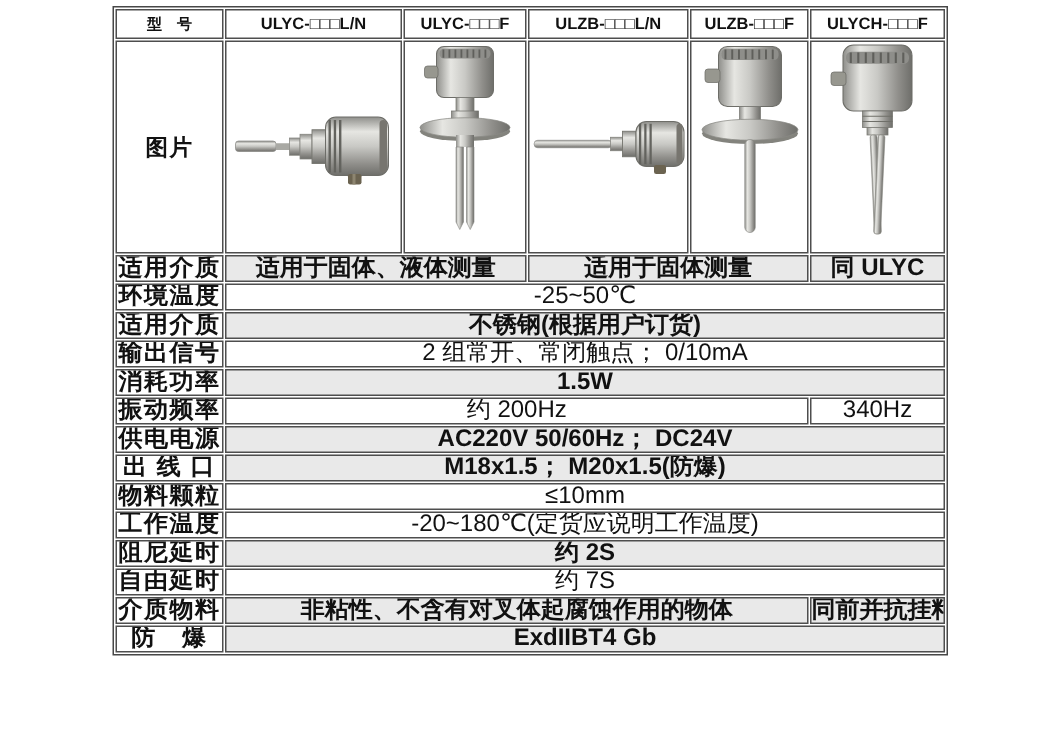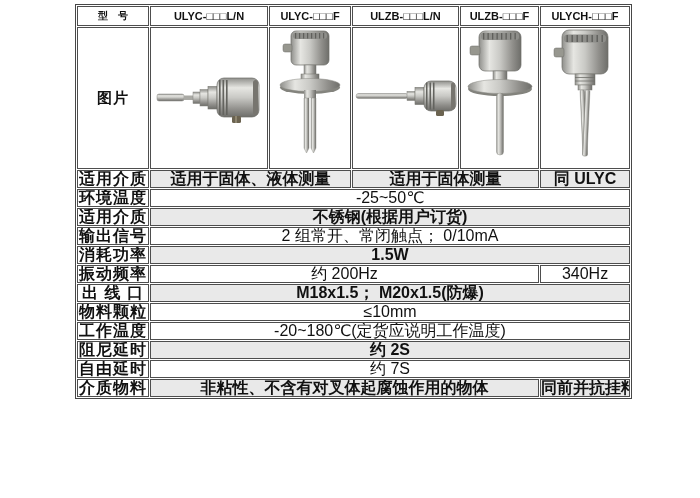--- a/index.html
+++ b/index.html
@@ -235,20 +235,24 @@
         <tr class="shade">
           <td class="lbl">消耗功率</td>
           <td colspan="5">1.5W</td>
         </tr>
         <tr>
           <td class="lbl">振动频率</td>
           <td colspan="4">约 200Hz</td>
           <td colspan="1">340Hz</td>
         </tr>
         <tr class="shade">
+          <td class="lbl">供电电源</td>
+          <td colspan="5">AC220V 50/60Hz；  DC24V</td>
+        </tr>
+        <tr class="shade">
           <td class="lbl">出 线 口</td>
           <td colspan="5">M18x1.5；  M20x1.5(防爆)</td>
         </tr>
         <tr>
           <td class="lbl">物料颗粒</td>
           <td colspan="5">≤10mm</td>
         </tr>
         <tr>
           <td class="lbl">工作温度</td>
           <td colspan="5">-20~180℃(定货应说明工作温度)</td>
@@ -259,15 +263,19 @@
         </tr>
         <tr>
           <td class="lbl">自由延时</td>
           <td colspan="5">约 7S</td>
         </tr>
         <tr class="shade">
           <td class="lbl">介质物料</td>
           <td colspan="4">非粘性、不含有对叉体起腐蚀作用的物体</td>
           <td colspan="1">同前并抗挂料</td>
         </tr>
+        <tr class="shade">
+          <td class="lbl">防　爆</td>
+          <td colspan="5">ExdIIBT4 Gb</td>
+        </tr>
       </tbody>
   </table>
 </div>
 
 </body></html>

